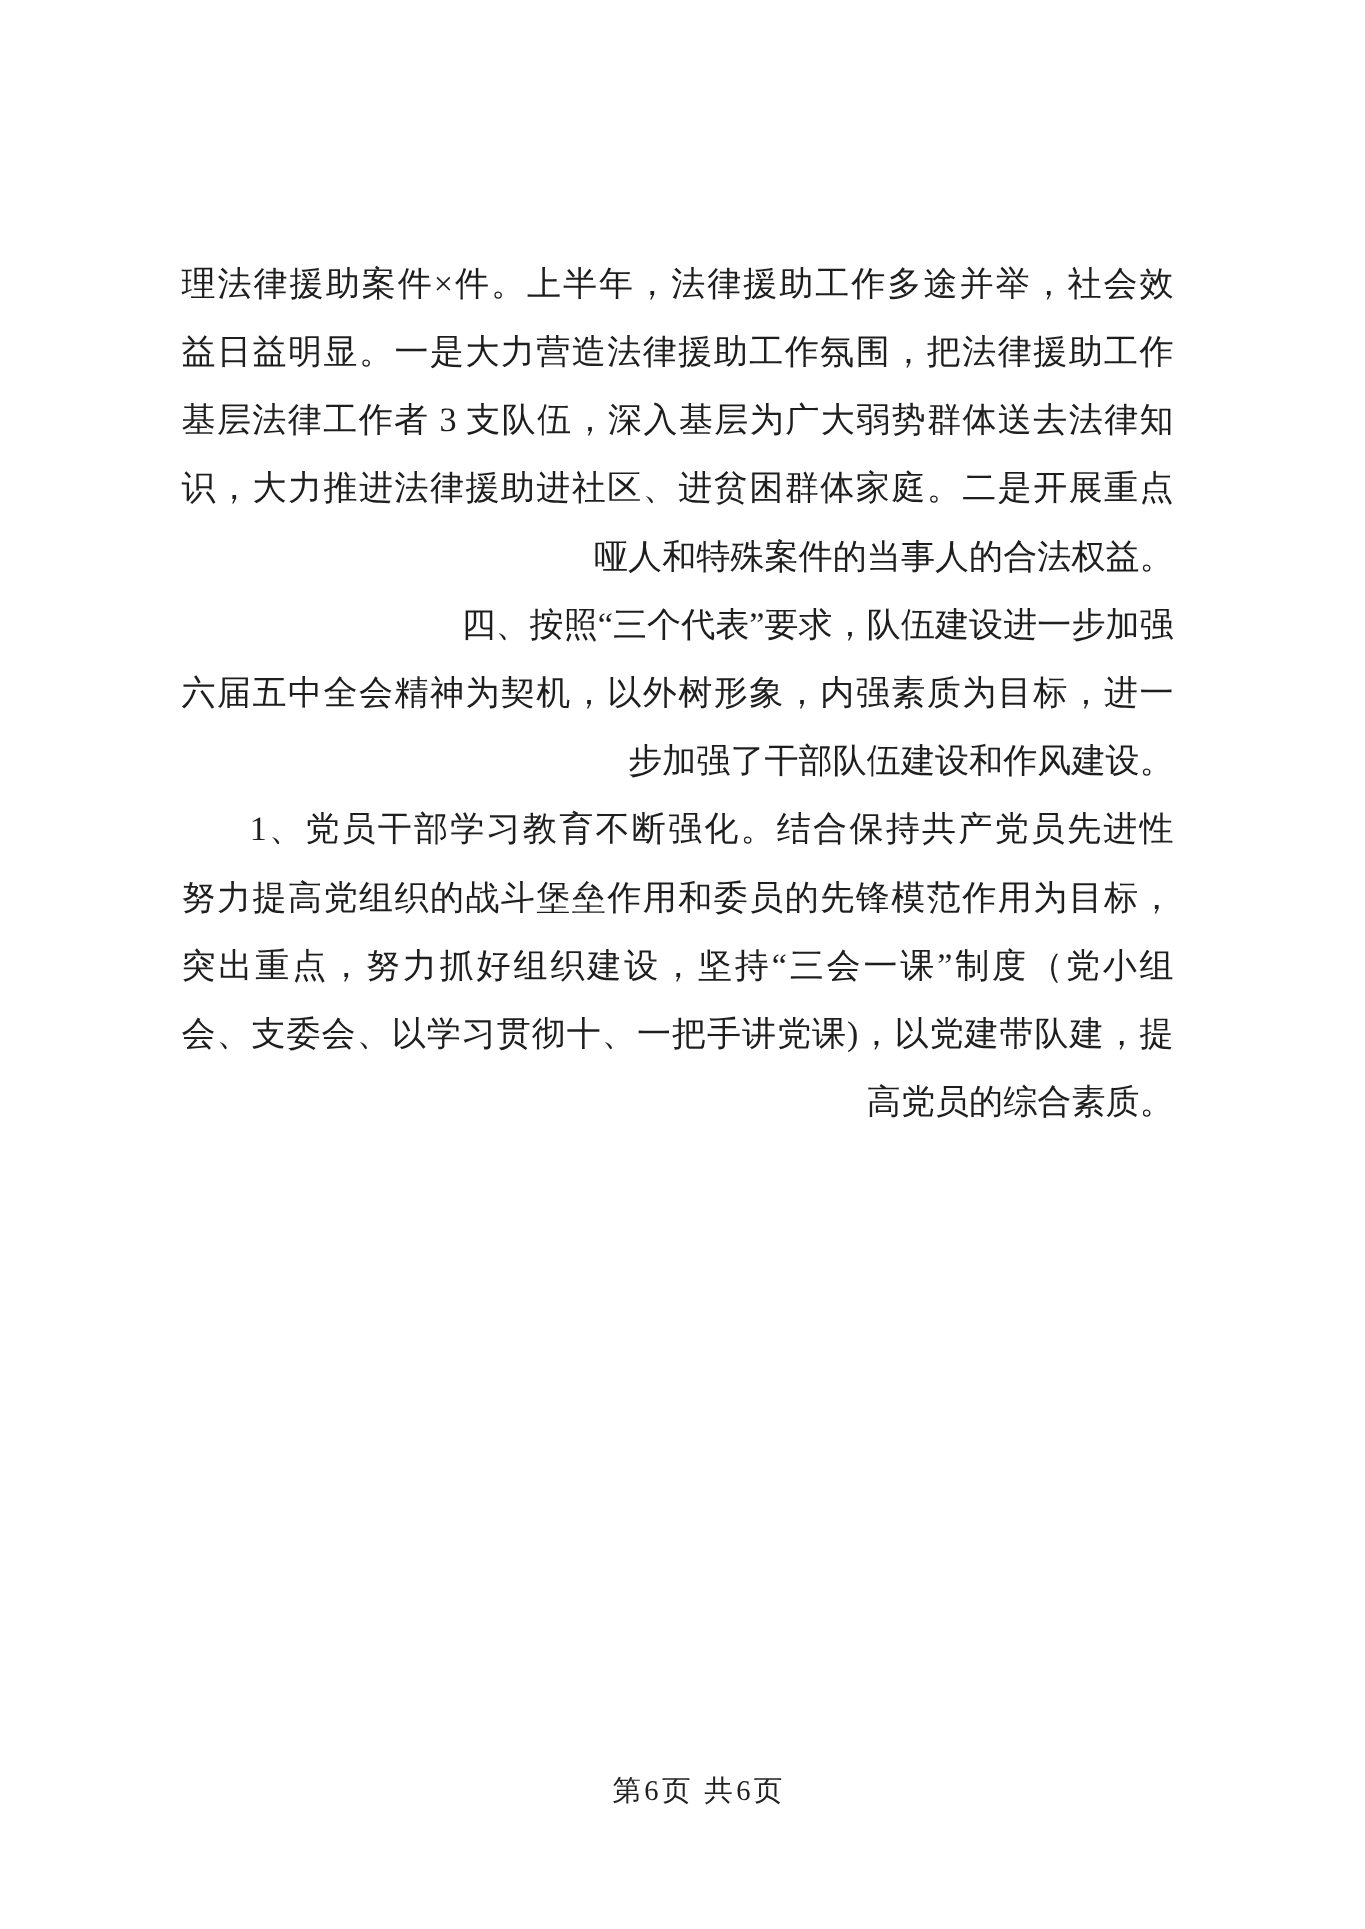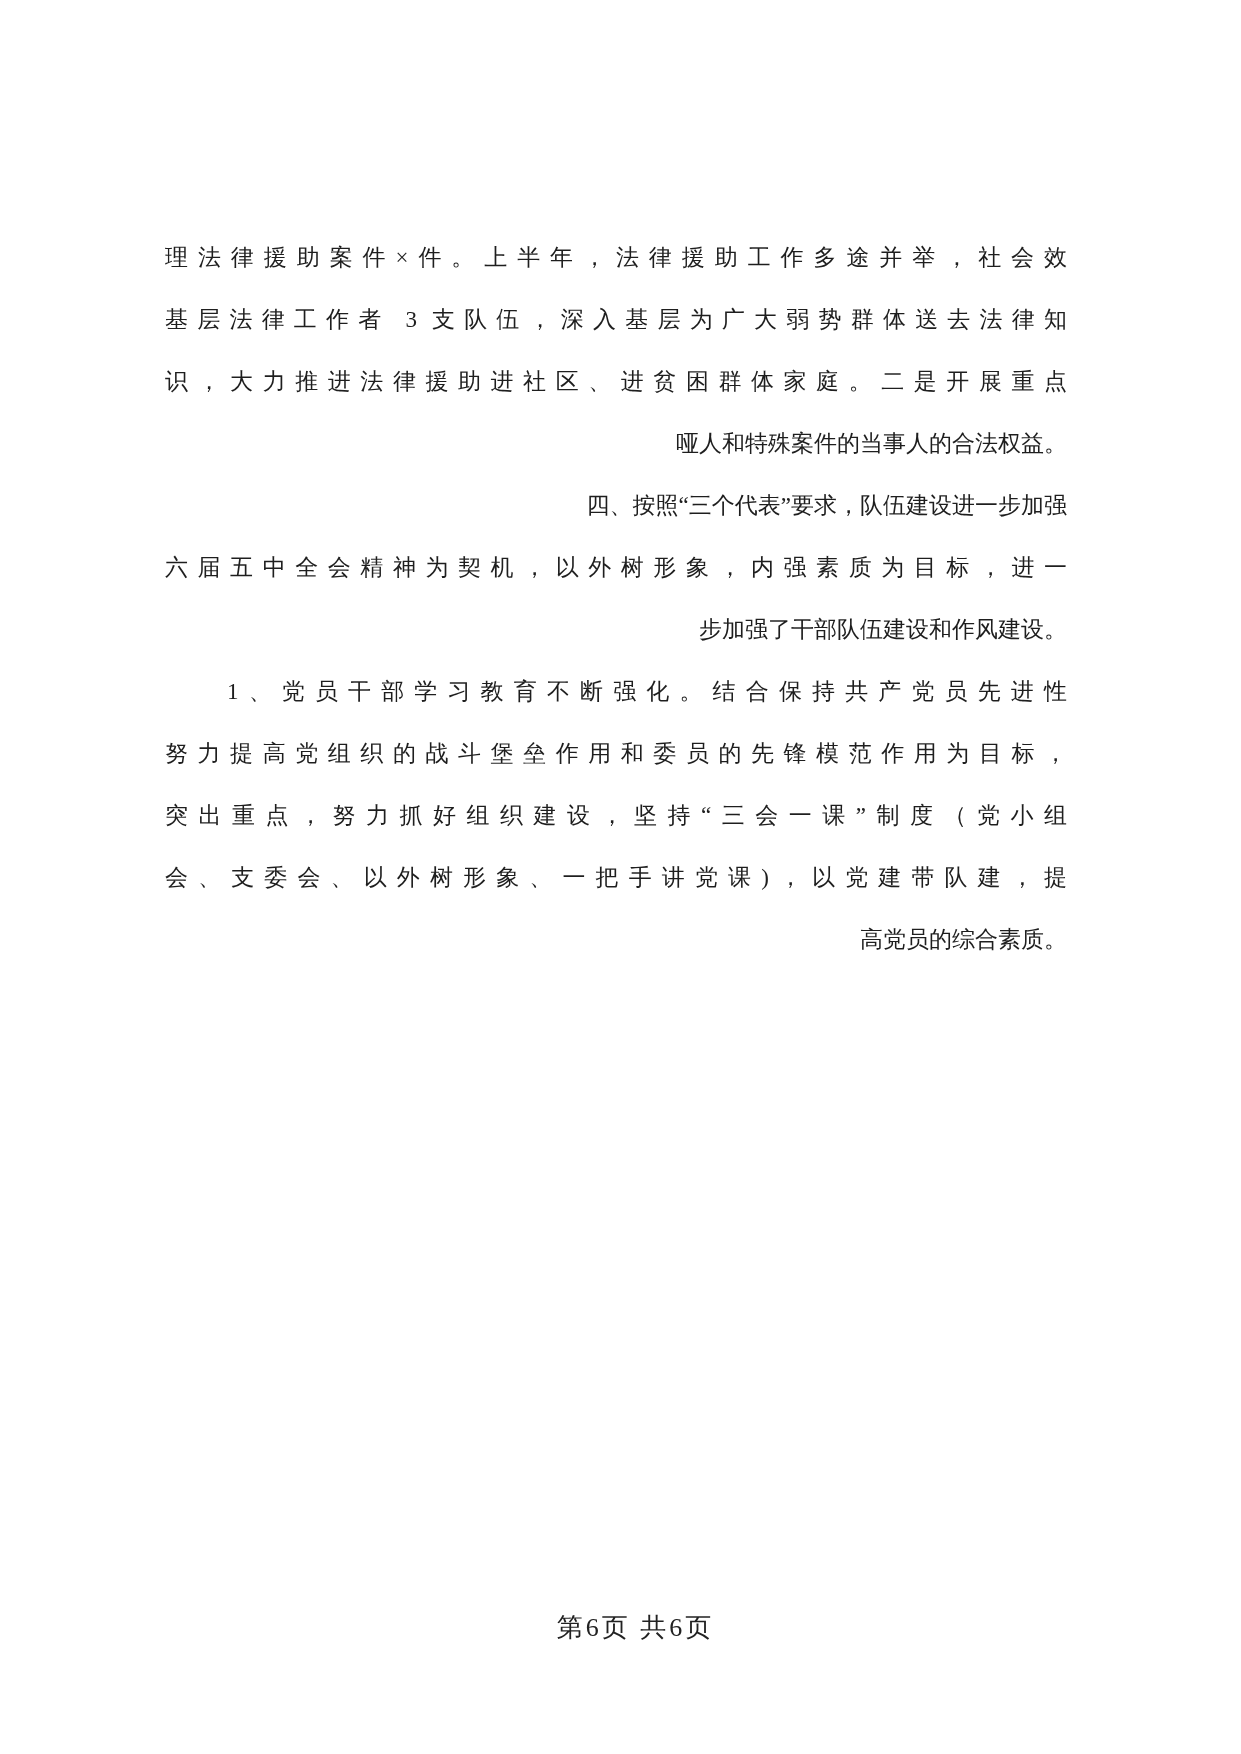--- a/index.html
+++ b/index.html
@@ -17,21 +17,21 @@
     width: 1241px;
     height: 1754px;
     background: #ffffff;
     overflow: hidden;
   }
   .text-block {
     position: absolute;
     left: 165px;
     top: 227px;
     width: 902px;
-    font-size: 23px;
+    font-size: 31px;
     line-height: 62px;
     color: #1e1e1e;
     font-weight: 400;
   }
   .line {
     display: block;
     height: 62px;
     text-align: right;
   }
   
@@ -56,30 +56,31 @@
     color: #222222;
   }
 </style>
 </head>
 <body>
 
 <div class="page">
 
   <div class="text-block">
     <div class="line j">理法律援助案件×件。上半年，法律援助工作多途并举，社会效</div>
+    <div class="line j">益日益明显。一是大力营造法律援助工作氛围，把法律援助工作</div>
     <div class="line j">基层法律工作者 3 支队伍，深入基层为广大弱势群体送去法律知</div>
     <div class="line j">识，大力推进法律援助进社区、进贫困群体家庭。二是开展重点</div>
     <div class="line">哑人和特殊案件的当事人的合法权益。</div>
     <div class="line i">四、按照“三个代表”要求，队伍建设进一步加强</div>
     <div class="line j">六届五中全会精神为契机，以外树形象，内强素质为目标，进一</div>
     <div class="line">步加强了干部队伍建设和作风建设。</div>
     <div class="line i j">1、党员干部学习教育不断强化。结合保持共产党员先进性</div>
     <div class="line j">努力提高党组织的战斗堡垒作用和委员的先锋模范作用为目标，</div>
     <div class="line j">突出重点，努力抓好组织建设，坚持“三会一课”制度（党小组</div>
-    <div class="line j">会、支委会、以外树形象、一把手讲党课)，以党建带队建，提</div>
+    <div class="line j">会、支委会、以学习贯彻十、一把手讲党课)，以党建带队建，提</div>
     <div class="line">高党员的综合素质。</div>
   </div>
 
   <div class="footer">
     <span>第6页 共6页</span>
   </div>
 
 </div>
 
 </body></html>

